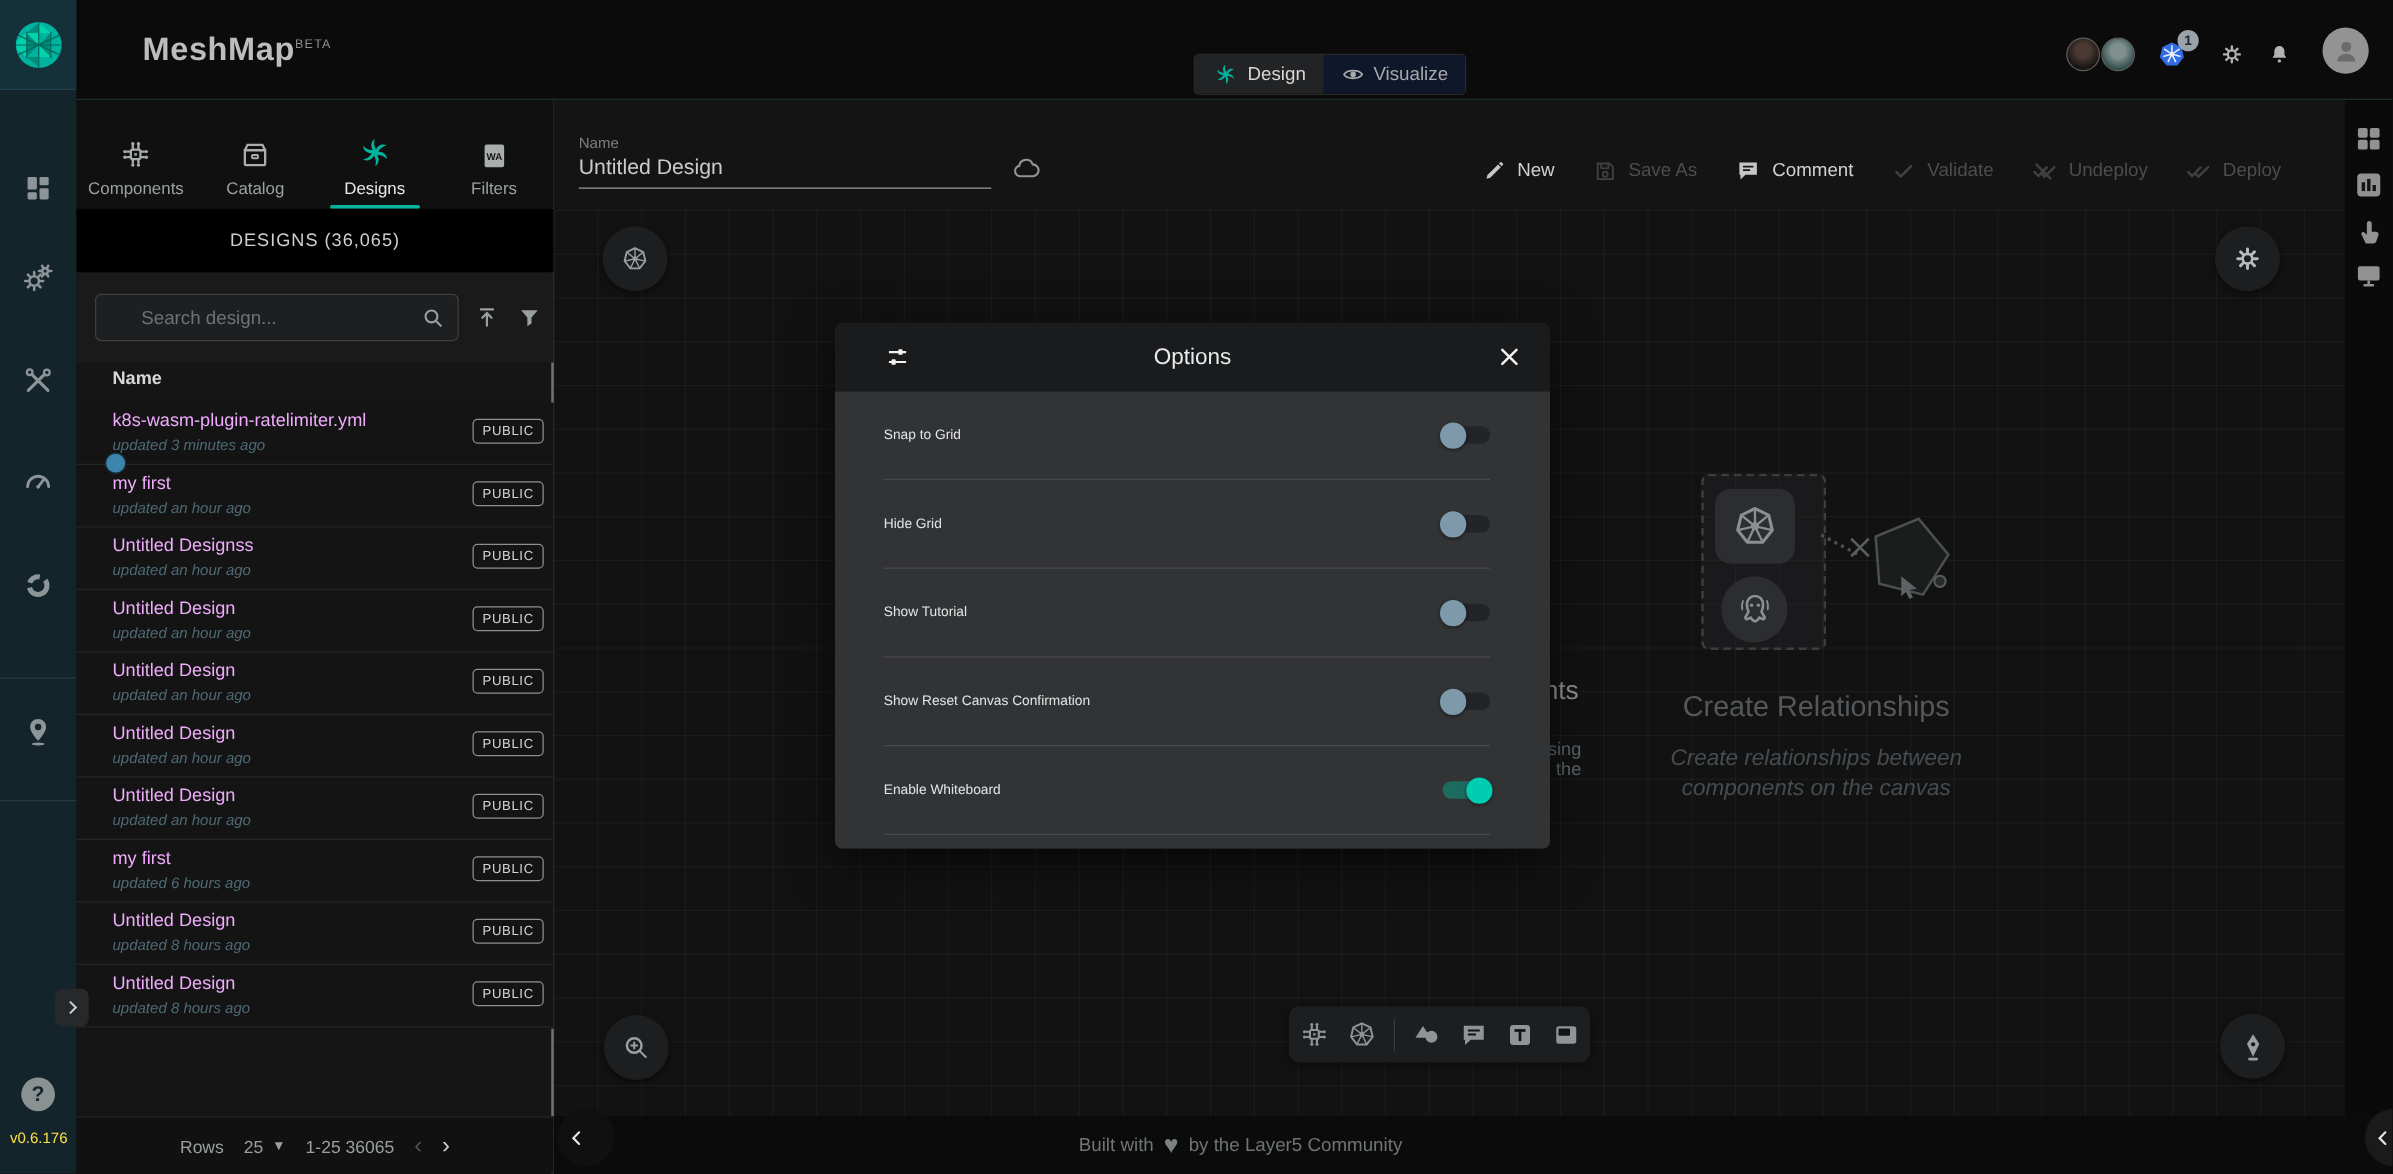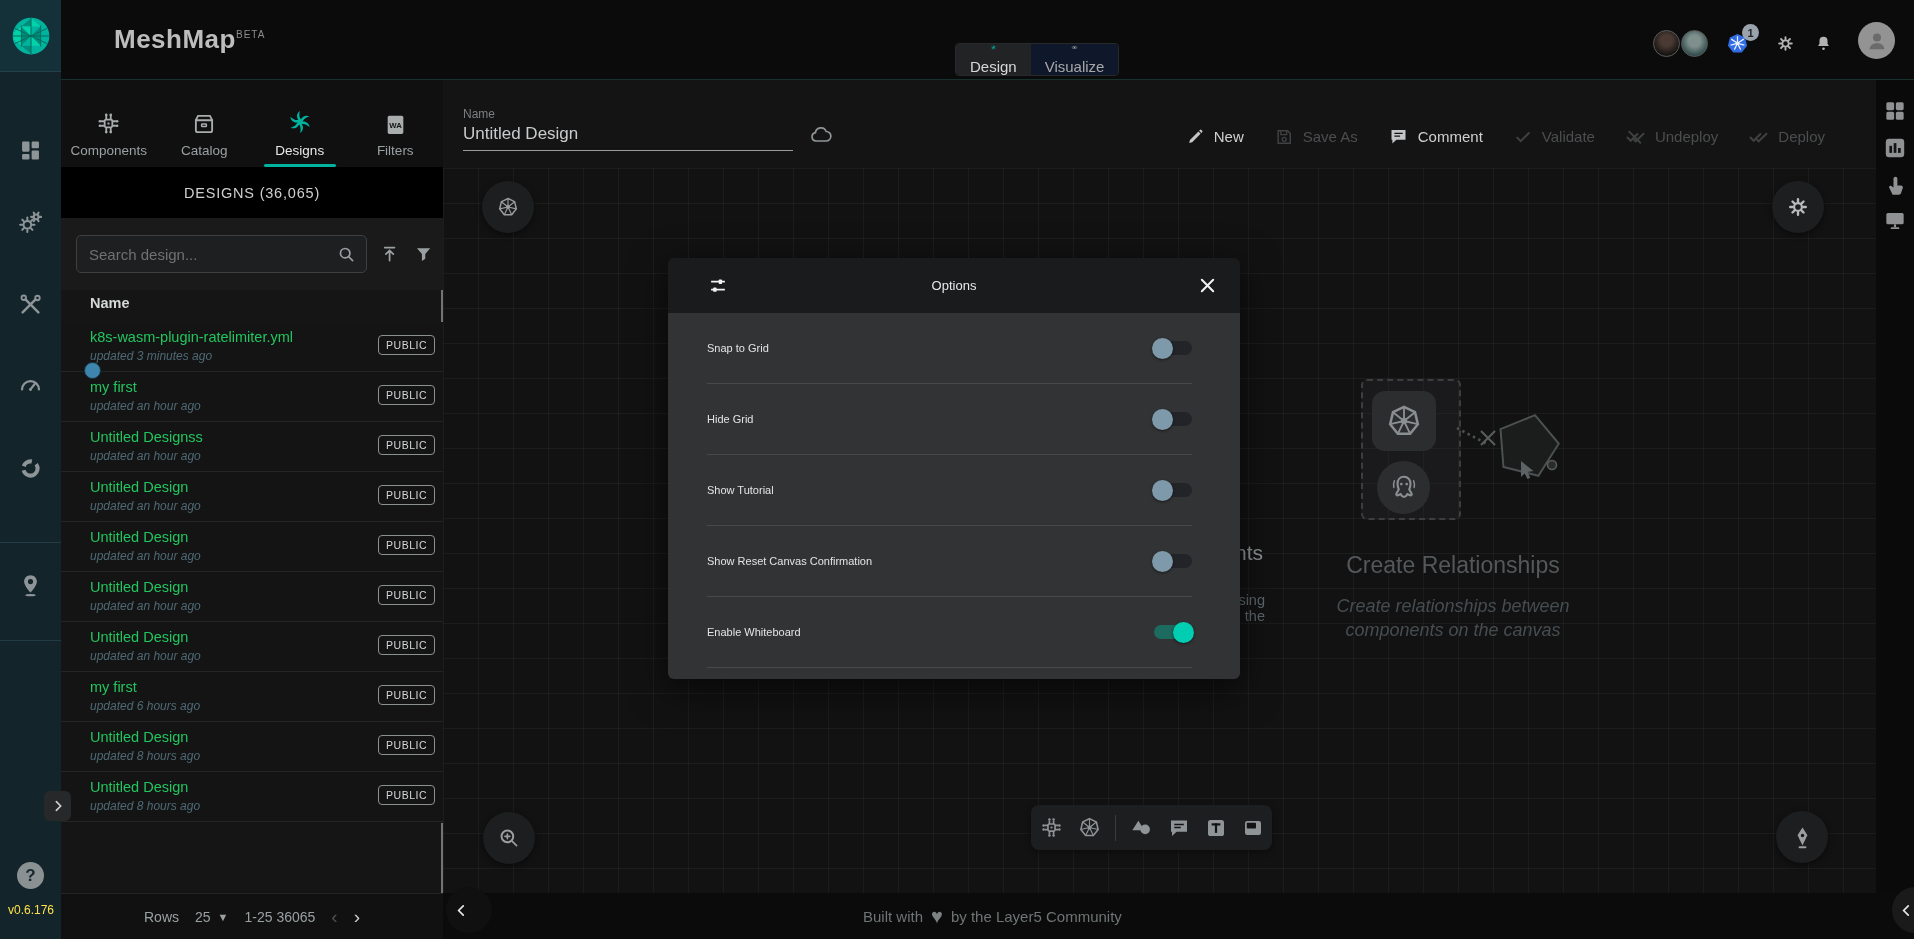--- a/index.html
+++ b/index.html
@@ -23,21 +23,21 @@
     font-size:16px; z-index:35; cursor:pointer; }
 
   
   .appbar { position:absolute; left:61px; top:0; width:1853px; height:80px; background:#0b0b0c;
     border-bottom:1px solid #16322f; z-index:20; }
   .brand { position:absolute; left:53px; top:24px; color:#bdbdbd; font-size:26px; font-weight:bold;
     letter-spacing:.5px; }
   .brand sup { font-size:10px; color:#8d8d8d; font-weight:normal; letter-spacing:1px; }
   .mode-switch { position:absolute; left:894px; top:43px; height:33px; display:flex;
     border:1px solid #28292b; border-radius:4px; overflow:hidden; }
-  .mode { display:flex; align-items:center; gap:7px; padding:0 14px; font-size:15px; cursor:pointer;flex-direction:column; }
+  .mode { display:flex; align-items:center; gap:7px; padding:0 14px; font-size:15px; cursor:pointer; }
   .mode.active { background:#222325; color:#d8d8d8; }
   .mode.idle { background:#0f172a; color:#a8a8a8; }
   .avatar-sm { position:absolute; top:30px; width:27px; height:27px; border-radius:50%;
     border:1px solid #5c5c5c; overflow:hidden; cursor:pointer; }
   .av1 { background:radial-gradient(circle at 50% 38%, #4a3a33 0 28%, #181512 70%); }
   .av2 { background:radial-gradient(circle at 50% 40%, #7e8f8c 0 30%, #2e4a4a 75%); }
   .k8s-ctx { position:absolute; left:1664px; top:31px; width:25px; height:25px; cursor:pointer; }
   .ctx-badge { position:absolute; left:1681px; top:24px; width:17px; height:17px; border-radius:50%;
     background:#9aa3ab; color:#23272b; font-size:11px; font-weight:bold; display:flex;
     align-items:center; justify-content:center; z-index:2; }
@@ -56,29 +56,29 @@
   .tab.active { color:#e8e8e8; }
   .tab.active .ic { color:#00B39F; }
   .tab.active::after { content:""; position:absolute; left:50%; transform:translateX(-50%); bottom:0;
     width:72px; height:3px; background:#00B39F; border-radius:2px; }
   .band { position:absolute; left:0; top:87px; width:382px; height:51px; background:#000;
     color:#cfcfcf; font-size:14.5px; letter-spacing:.8px; display:flex; align-items:center;
     justify-content:center; }
   .search-zone { position:absolute; left:0; top:138px; width:382px; height:72px; background:#1a1a1b;
     display:flex; align-items:center; }
   .search-box { position:relative; margin-left:15px; width:302px; height:38px; background:#1e1f20;
-    border:1px solid #3e3f40; border-radius:5px; display:flex; align-items:center; }
+    border:1px solid #3e3f40; border-radius:5px; display:flex; align-items:center;padding-left:24px; }
   .search-box input { flex:1; background:transparent; border:none; outline:none; color:#cfcfcf;
     font-size:15px; padding:0 8px 0 12px; font-family:"Liberation Sans",sans-serif; }
   .search-box input::placeholder { color:#6e7273; }
   .sz-ic { color:#9aa0a1; margin:0 9px 0 6px; cursor:pointer; }
   .col-head { position:absolute; left:29px; top:215px; color:#d6d8d9; font-size:14.5px; font-weight:bold; }
   .list { position:absolute; left:0; top:242px; width:382px; height:501px; background:#141415; }
   .row { position:relative; width:382px; height:50px; border-bottom:1px solid #242526; cursor:pointer; }
-  .row-name { position:absolute; left:29px; top:7px; color:#22c55e; font-size:14.5px; white-space:nowrap; }
+  .row-name { position:absolute; left:29px; top:7px; color:#f0abfc; font-size:14.5px; white-space:nowrap; }
   .row-upd { position:absolute; left:29px; top:27px; color:#4e6a74; font-size:12px; font-style:italic; }
   .badge { position:absolute; right:8px; top:13px; border:1px solid #8b9091; border-radius:4px;
     color:#d4d6d7; font-size:10.5px; letter-spacing:.5px; padding:3px 7px; }
   .collab-dot { position:absolute; left:23px; top:40px; width:17px; height:17px; border-radius:50%;
     background:#3d85ad; border:1px solid #16333f; z-index:3; }
   .panel-foot { position:absolute; left:0; bottom:0; width:382px; height:46px; background:#111112;
     border-top:1px solid #232425; display:flex; align-items:center; justify-content:center; gap:16px;
     color:#9aa0a1; font-size:14px; }
   .rpp { display:flex; align-items:center; gap:7px; cursor:pointer; }
   .pg-prev { color:#4e5253; font-size:19px; cursor:pointer; }
@@ -139,21 +139,21 @@
 
   
   .dock { position:absolute; right:0; top:80px; width:38px; height:813px; background:#0a0a0b; z-index:12; }
   .dock .ic { position:absolute; left:6px; color:#8f9192; cursor:pointer; }
 
   
   .modal { position:absolute; left:668px; top:258px; width:572px; height:421px; z-index:50;
     border-radius:6px; overflow:hidden; box-shadow:0 10px 38px rgba(0,0,0,.6); }
   .modal-head { position:relative; height:55px; background:#1a1b1c; display:flex; align-items:center; }
   .modal-head .tune { position:absolute; left:39px; color:#f2f2f2; cursor:pointer; }
-  .modal-title { width:100%; text-align:center; color:#e8e9ea; font-size:13px; }
+  .modal-title { width:100%; text-align:center; color:#e8e9ea; font-size:18px; }
   .modal-close { position:absolute; right:22px; top:17px; color:#f2f2f2; cursor:pointer; }
   .modal-body { background:#323335; height:366px; padding:0 48px 0 39px; }
   .opt-row { height:71px; display:flex; align-items:center; justify-content:space-between;
     border-bottom:1px solid #48494b; }
   .opt-label { color:#e2e4e5; font-size:11px; }
   .toggle { position:relative; width:38px; height:14px; border-radius:7px; background:#222428;
     cursor:pointer; flex-shrink:0; }
   .toggle .knob { position:absolute; left:-2px; top:-3.5px; width:21px; height:21px; border-radius:50%;
     background:#7E99A9; box-shadow:0 1px 3px rgba(0,0,0,.5); }
   .toggle.on { background:#1d6a5e; }

